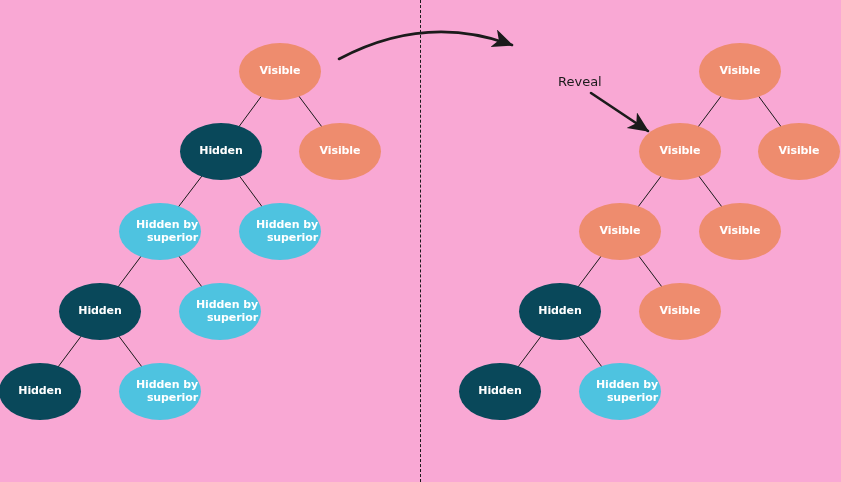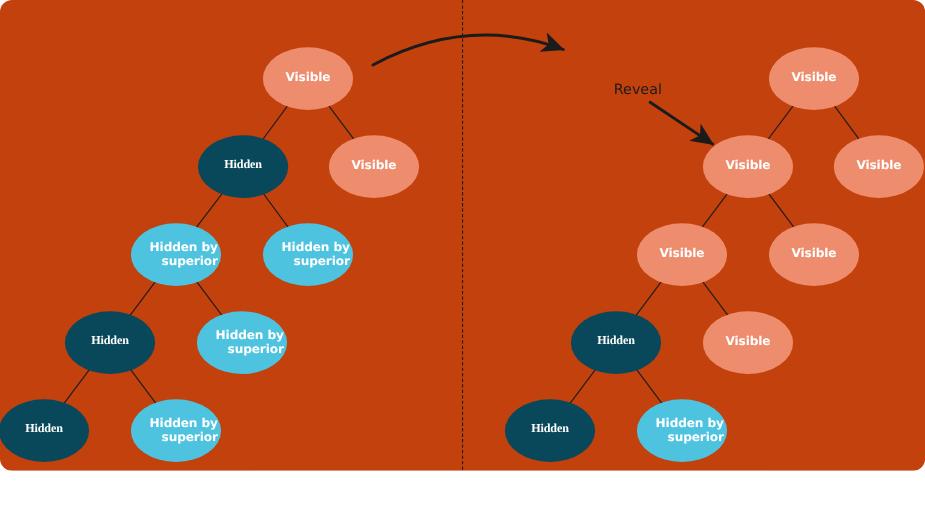--- a/index.html
+++ b/index.html
@@ -6,24 +6,23 @@
     margin: 0;
     padding: 0;
     background: #ffffff;
   }
   body {
     font-family: "DejaVu Sans", "Liberation Sans", sans-serif;
   }
   #canvas {
     position: relative;
     width: 841px;
-    height: 428px;
-    background: #c2410c;
+    height: 482px;
+    background: #f9a8d4;
     overflow: hidden;
-    border-radius: 11px;
   }
   #edges-layer {
     position: absolute;
     left: 0;
     top: 0;
     width: 841px;
     height: 482px;
     pointer-events: none;
   }
   #nodes-layer {
@@ -48,21 +47,21 @@
     line-height: 13.5px;
     letter-spacing: -0.1px;
     box-sizing: border-box;
     -webkit-font-smoothing: antialiased;
   }
   .node span {
     display: block;
     padding: 0 3px;
   }
   .node.visible   { background: #ee8c6e; }
-  .node.hidden    { background: #09485a; font-family: Liberation Serif, serif; }
+  .node.hidden    { background: #09485a; }
   .node.hiddensup { background: #4ec3e0; text-align: right; }
 
   .reveal-label {
     position: absolute;
     font-family: "DejaVu Sans", "Liberation Sans", sans-serif;
     font-size: 13px;
     font-weight: normal;
     color: #1b1b1b;
     white-space: nowrap;
   }

